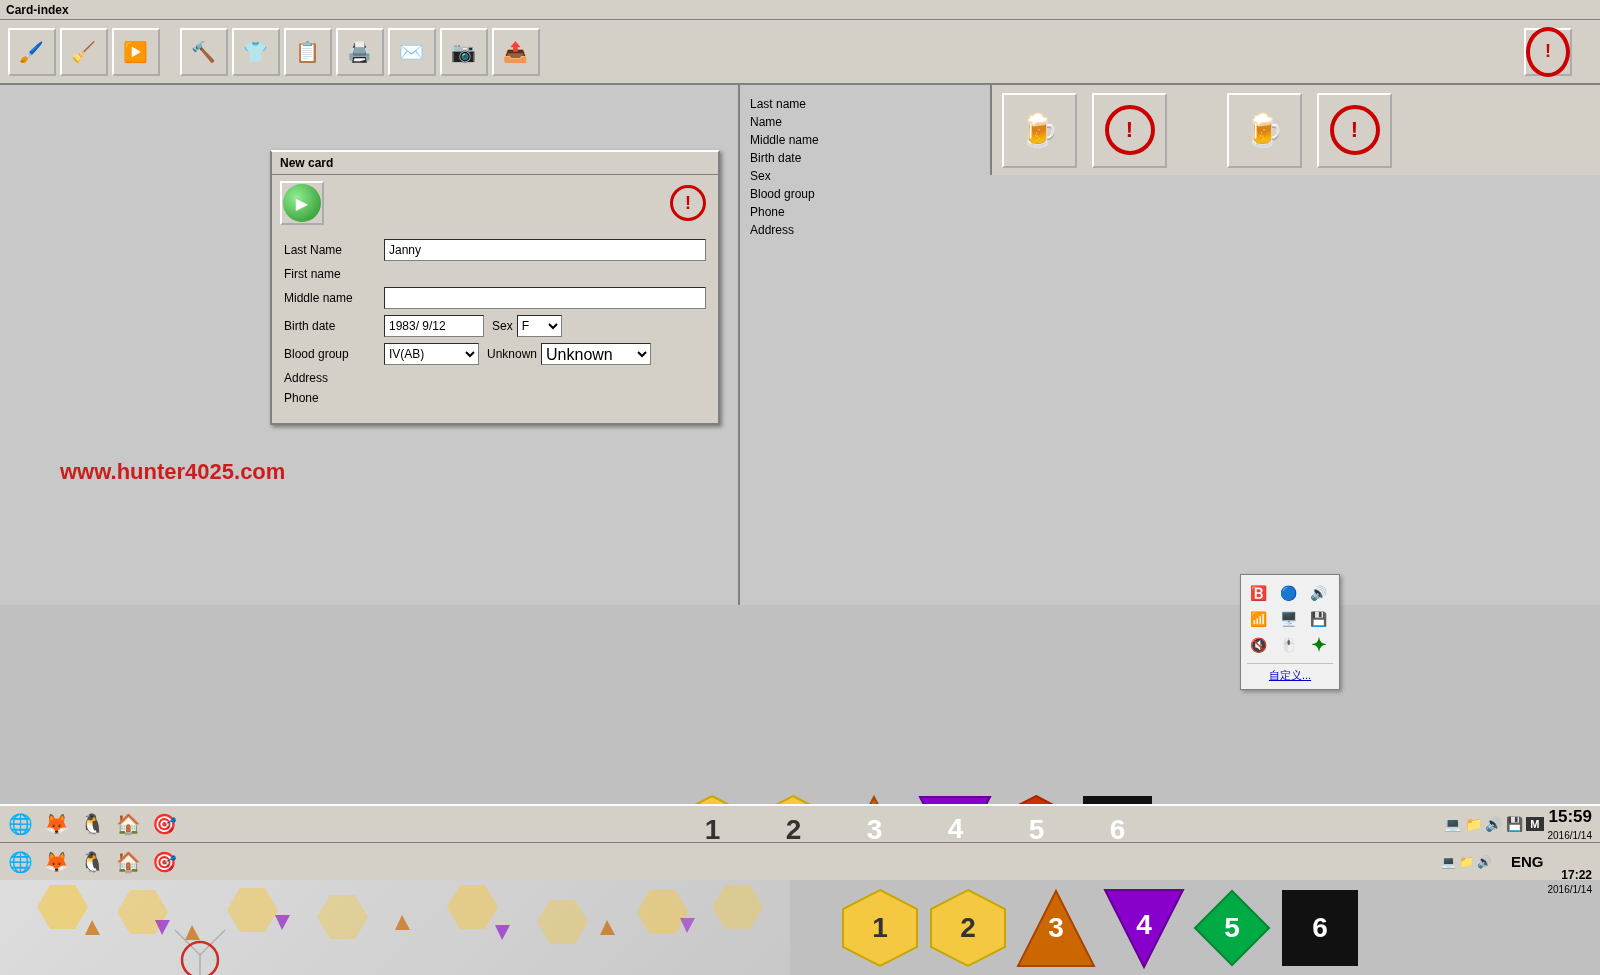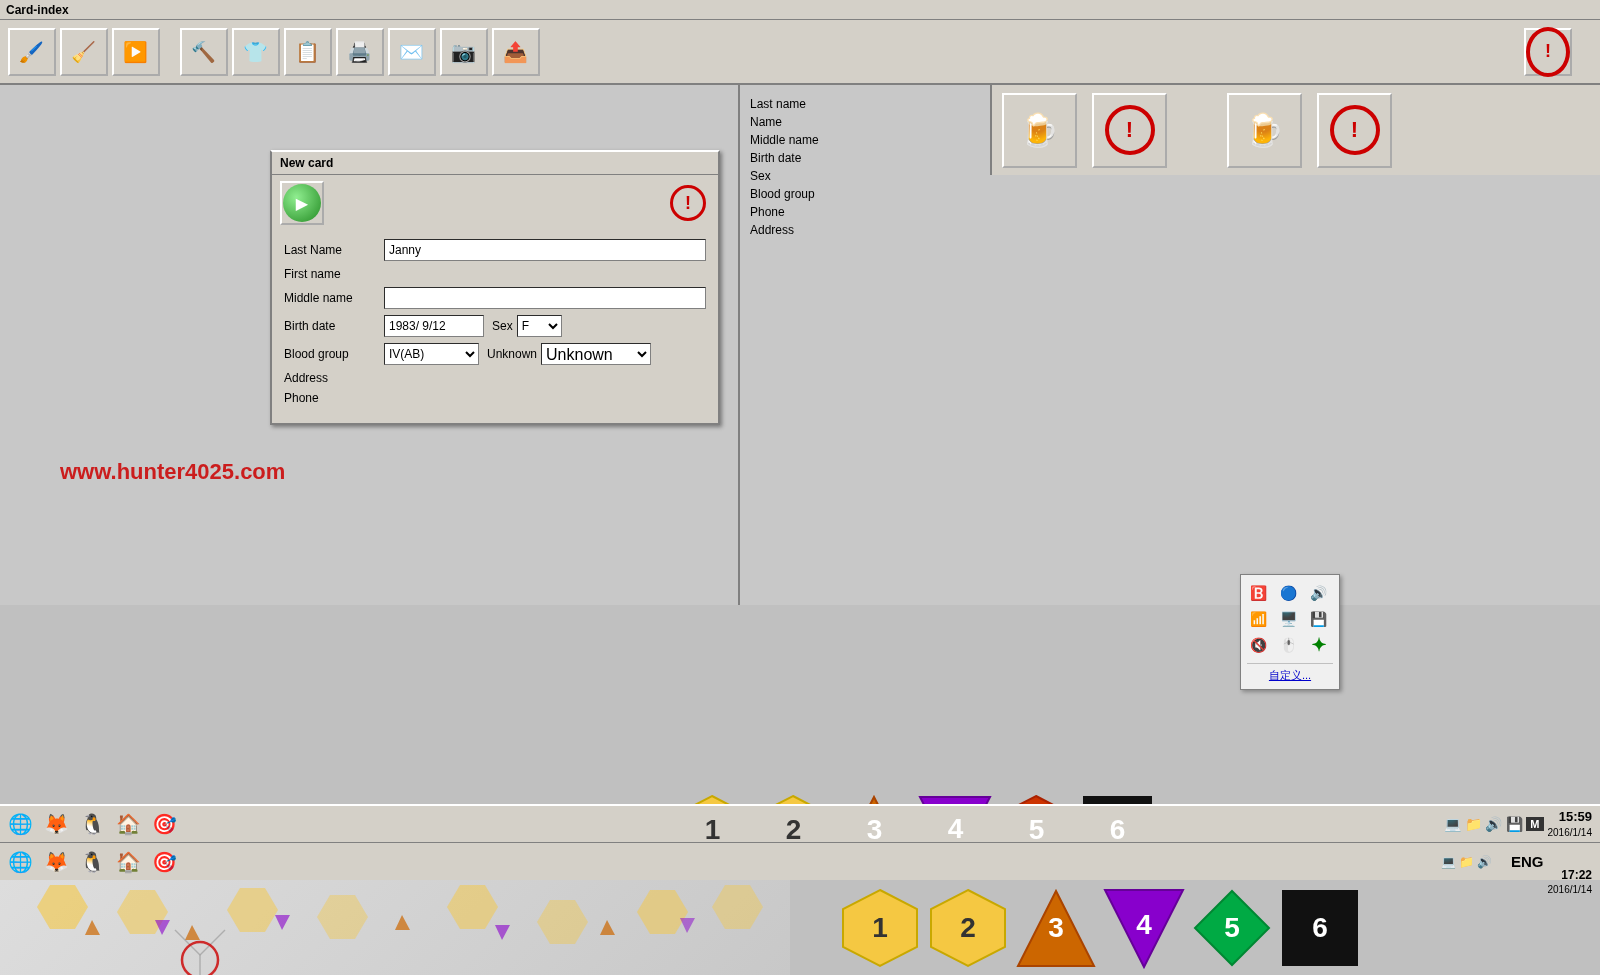--- a/index.html
+++ b/index.html
@@ -622,21 +622,21 @@
 
 <div style="position:absolute; bottom:133px; left:665px; right:0; height:38px; background:#d4d0c8; border-top:2px solid #fff; display:flex; align-items:center; justify-content:flex-end; padding:0 8px; gap:4px; font-size:11px;">
   <div style="display:flex; gap:3px; align-items:center;">
     <span style="font-size:14px;">💻</span>
     <span style="font-size:14px;">📁</span>
     <span style="font-size:14px;">🔊</span>
     <span style="font-size:14px;">💾</span>
     <div style="background:#333; color:white; padding:1px 4px; font-size:11px; font-weight:bold;">M</div>
   </div>
   <div style="text-align:right; line-height:1.3;">
-    <div style="font-size:13px; font-weight:bold;">15:59</div>
+    <div style="font-size:17px; font-weight:bold;">15:59</div>
     <div style="font-size:10px;">2016/1/14</div>
   </div>
 </div>
 
 <div style="position:absolute; bottom:95px; left:0; width:665px; height:38px; background:#d4d0c8; border-top:1px solid #808080; display:flex; align-items:center; padding:0 6px; gap:6px;">
   <div class="taskbar-icon">🌐</div>
   <div class="taskbar-icon">🦊</div>
   <div class="taskbar-icon">🐧</div>
   <div class="taskbar-icon">🏠</div>
   <div class="taskbar-icon">🎯</div>

